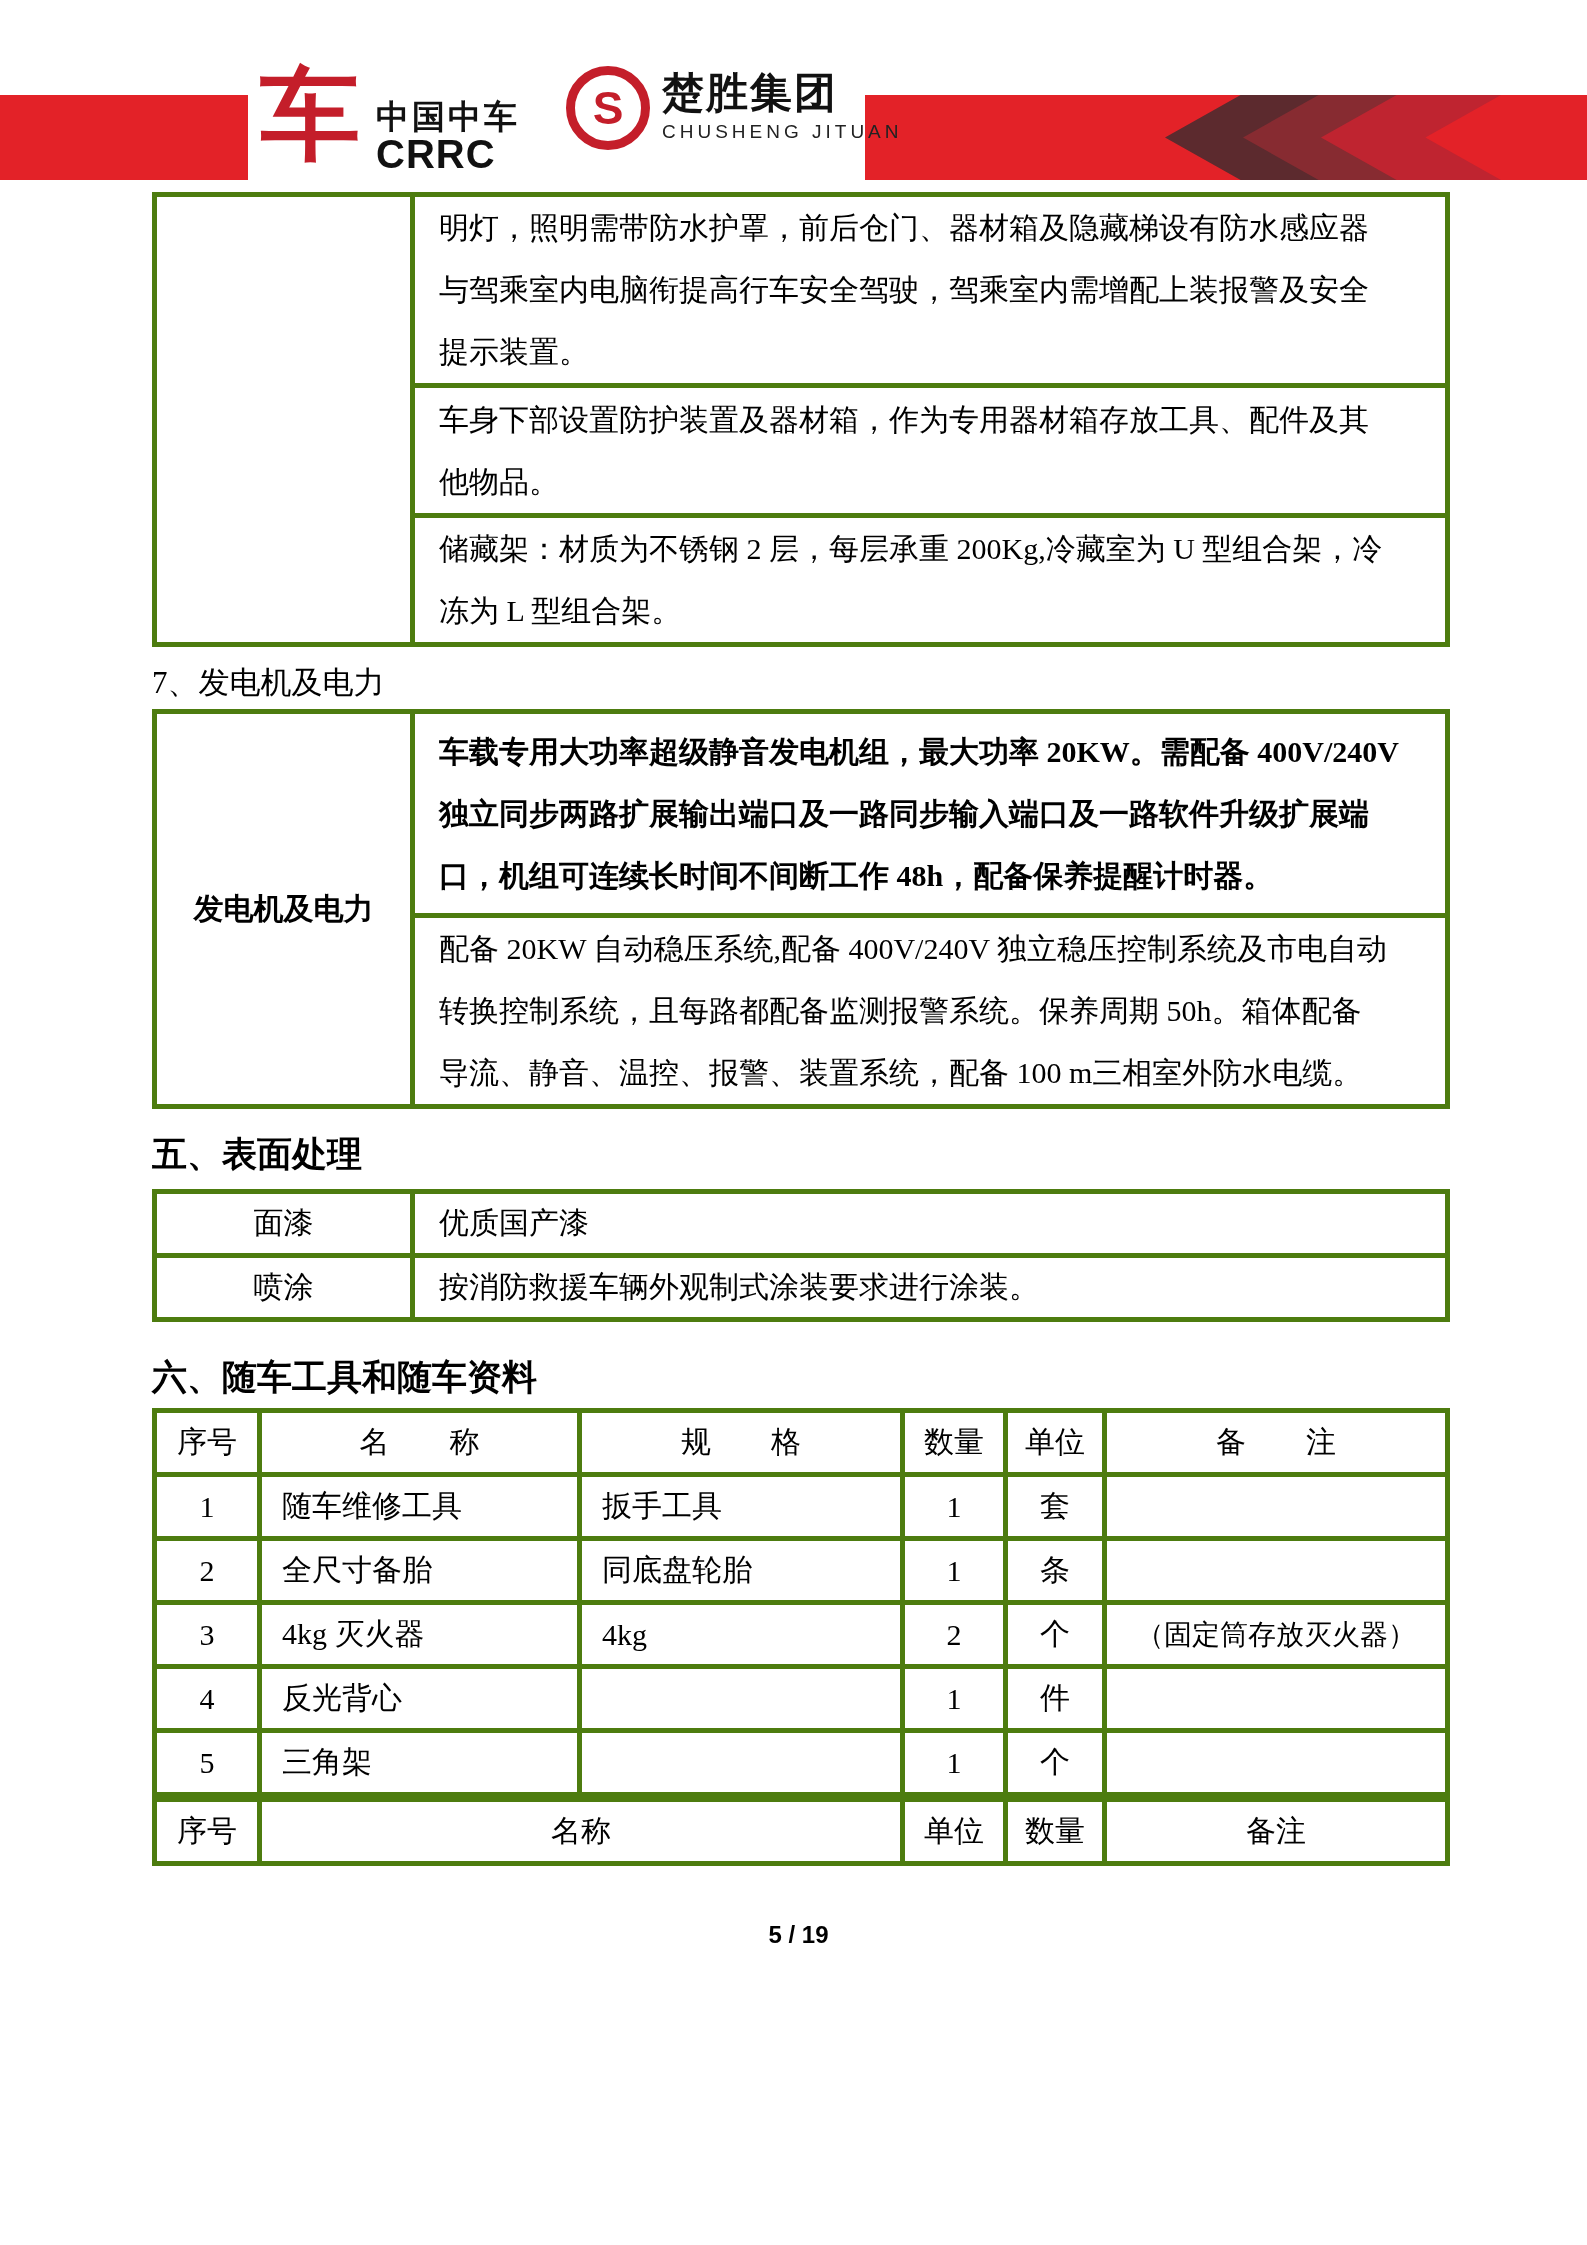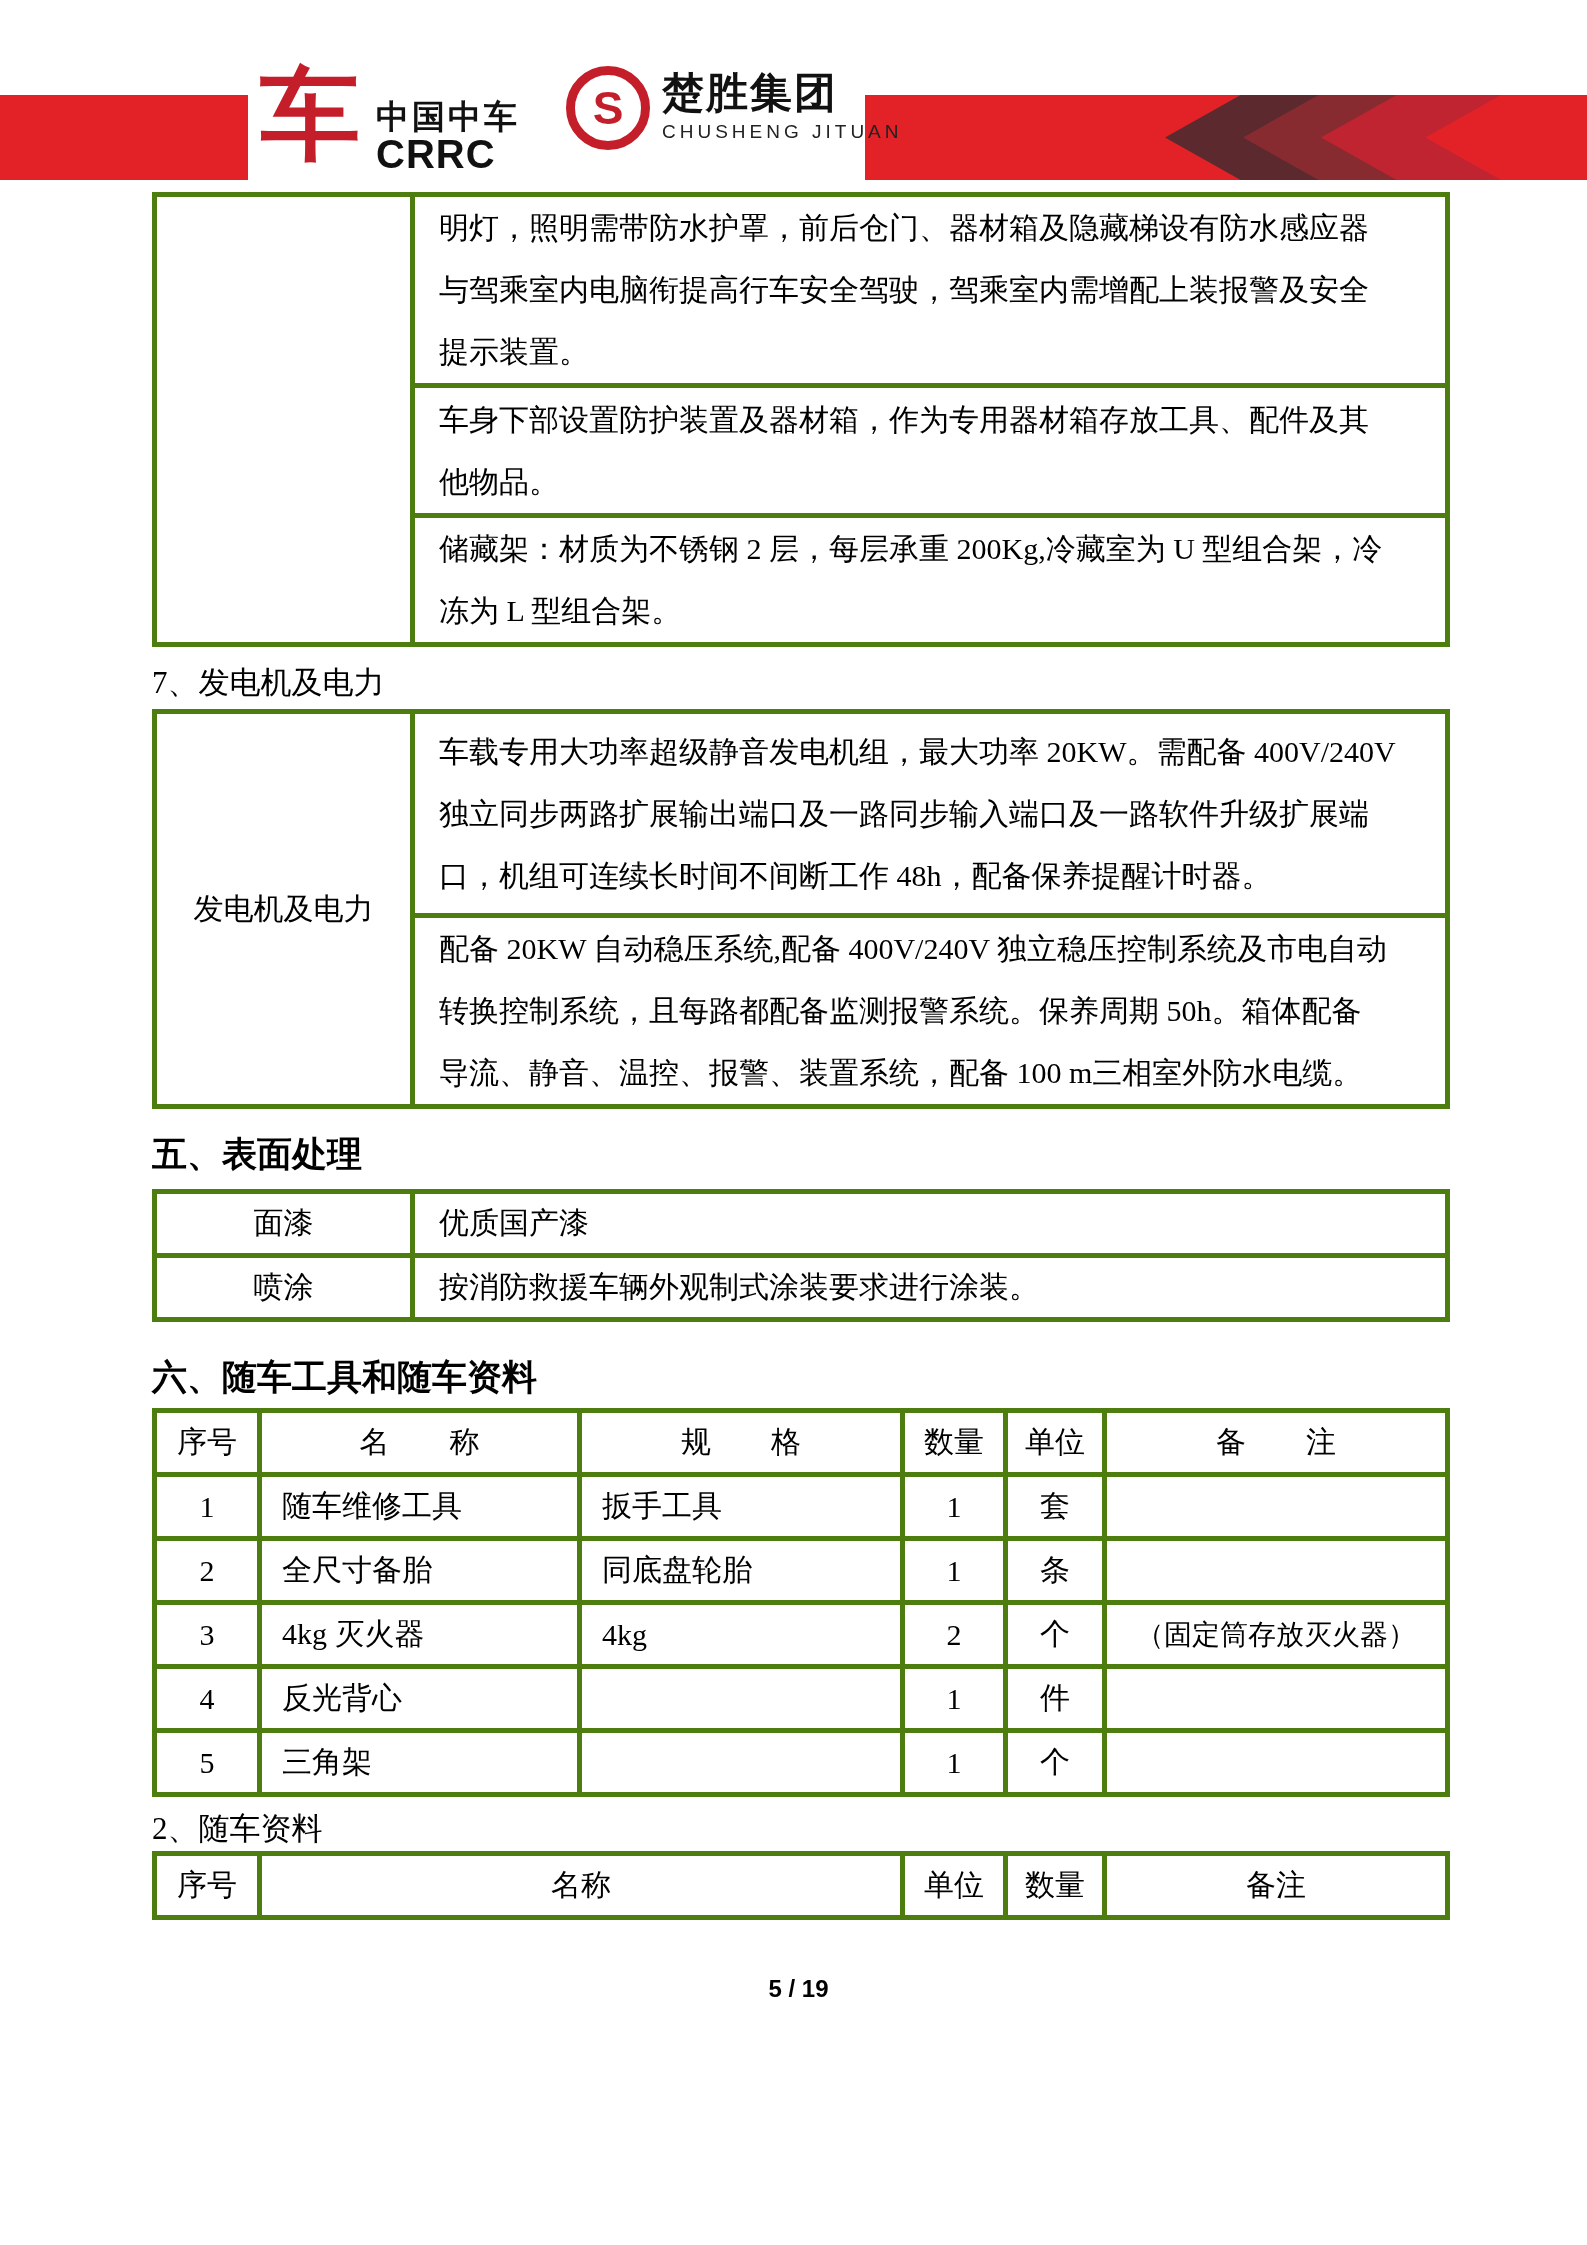--- a/index.html
+++ b/index.html
@@ -83,21 +83,21 @@
   .val { text-align: left; padding-left: 24px; }
   .lab { text-align: center; }
 
   .h-big   { font-size: 35px; font-weight: bold; line-height: 52px; }
   .h-small { font-size: 31px; font-weight: normal; line-height: 44px; }
   .mt14 { margin-top: 14px; } .mt4 { margin-top: 4px; } .mt20 { margin-top: 20px; }
   .mt8  { margin-top: 8px; }  .mt30 { margin-top: 30px; } .mt12 { margin-top: 12px; }
   .mt10 { margin-top: 10px; }
 
   .r186 td { height: 186px; } .r130 td { height: 130px; } .r127 td { height: 127px; }
-  .r192 td { height: 204px; } .r183 td { height: 183px; }
+  .r192 td { height: 204px; font-weight: bold; } .r183 td { height: 183px; }
   .r64 td, .r64 th { height: 64px; margin-left: 20px; }
   .tools th { text-align: center; }
   .tools .c-center { text-align: center; }
   .tools .c-left { text-align: left; padding-left: 20px; }
   .remark { font-size: 28px; text-align: center; }
 
   .pagenum {
     margin-top: 55px;
     text-align: center;
     font-family: "Liberation Sans", sans-serif;
@@ -261,21 +261,20 @@
         <td class="c-center">5</td>
         <td class="c-left">三角架</td>
         <td class="c-left"></td>
         <td class="c-center">1</td>
         <td class="c-center">个</td>
         <td class="remark"></td>
       </tr>
     </tbody>
       </table>
 
-    <div class="h-small mt10">2、随车资料</div>
 
     <table class="tools">
       <colgroup>
         <col style="width:105px">
           <col style="width:643px">
           <col style="width:103px">
         <col style="width:99px">
           <col style="width:343px">
       </colgroup>
       <tbody>

